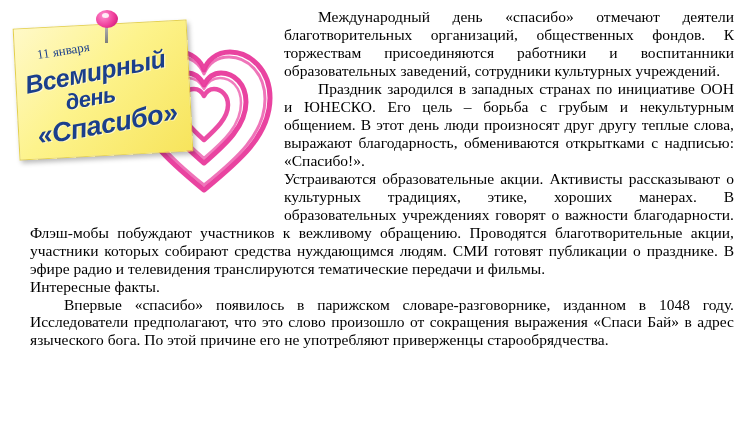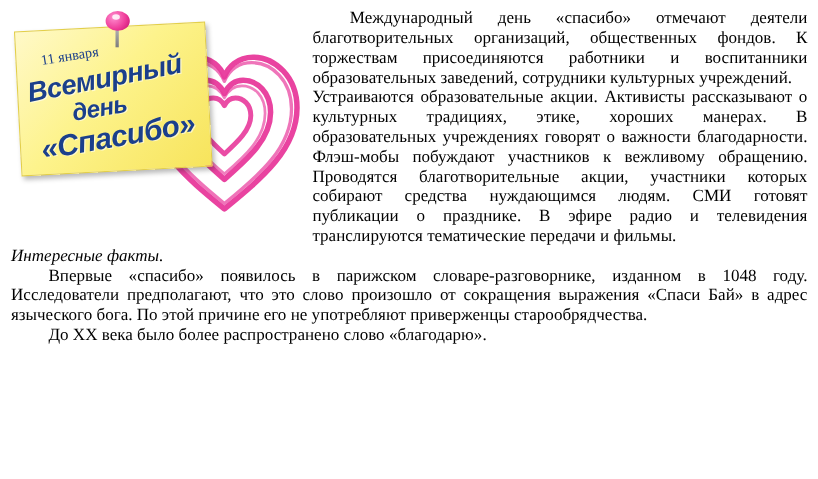--- a/index.html
+++ b/index.html
@@ -128,31 +128,31 @@
     width: 148px;
     height: 175px;
     z-index: 2;
   }
 
   
   .text-block {
     font-size: 15.5px;
     line-height: 1.16;
     text-align: justify;
+    margin-left: 20px;
   }
   .para {
     margin: 0;
     text-indent: 34px;
   }
   .para.noindent {
     text-indent: 0;
   }
   .italic-line {
     margin: 0;
-    font-style: italic;
     text-indent: 0;
   }
   .clearfix::after {
     content: "";
     display: block;
     clear: both;
   }
 </style>
 </head>
 <body>
@@ -184,19 +184,19 @@
       <div class="note-date">11 января</div>
       <div class="note-l1">Всемирный</div>
       <div class="note-l2">день</div>
       <div class="note-l3">«Спасибо»</div>
     </div>
 
   </div>
 
   <div class="text-block clearfix">
     <p class="para">Международный день «спасибо» отмечают деятели благотворительных организаций, общественных фондов. К торжествам присоединяются работники и воспитанники образовательных заведений, сотрудники культурных учреждений.</p>
+    <p class="para">Праздник зародился в западных странах по инициативе ООН и ЮНЕСКО. Его цель – борьба с грубым и некультурным общением. В этот день люди произносят друг другу теплые слова, выражают благодарность, обмениваются открытками с надписью: «Спасибо!».</p>
     <p class="para noindent">Устраиваются образовательные акции. Активисты рассказывают о культурных традициях, этике, хороших манерах. В образовательных учреждениях говорят о важности благодарности. Флэш-мобы побуждают участников к вежливому обращению. Проводятся благотворительные акции, участники которых собирают средства нуждающимся людям. СМИ готовят публикации о празднике. В эфире радио и телевидения транслируются тематические передачи и фильмы.</p>
     <p class="italic-line">Интересные факты.</p>
     <p class="para">Впервые «спасибо» появилось в парижском словаре-разговорнике, изданном в 1048 году. Исследователи предполагают, что это слово произошло от сокращения выражения «Спаси Бай» в адрес языческого бога. По этой причине его не употребляют приверженцы старообрядчества.</p>
-    <p class="para">До XX века было более распространено слово «благодарю».</p>
   </div>
 
 </div>
 
 </body></html>

